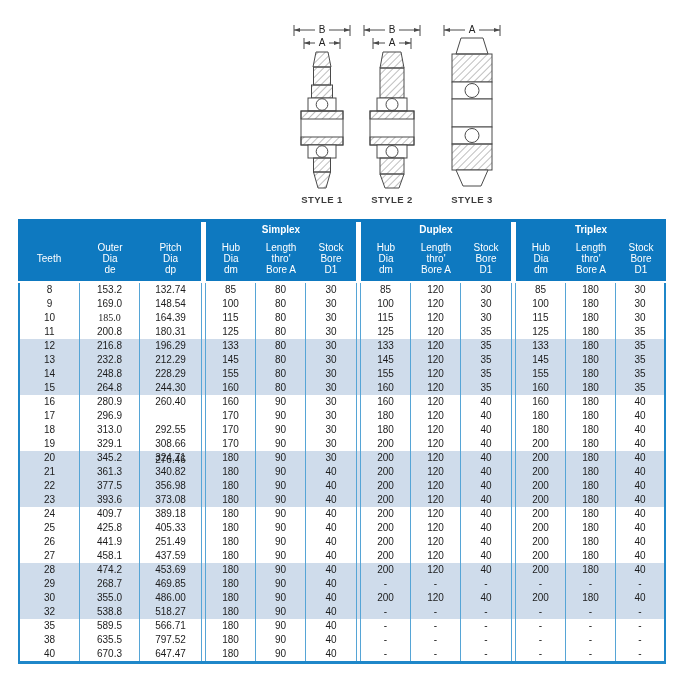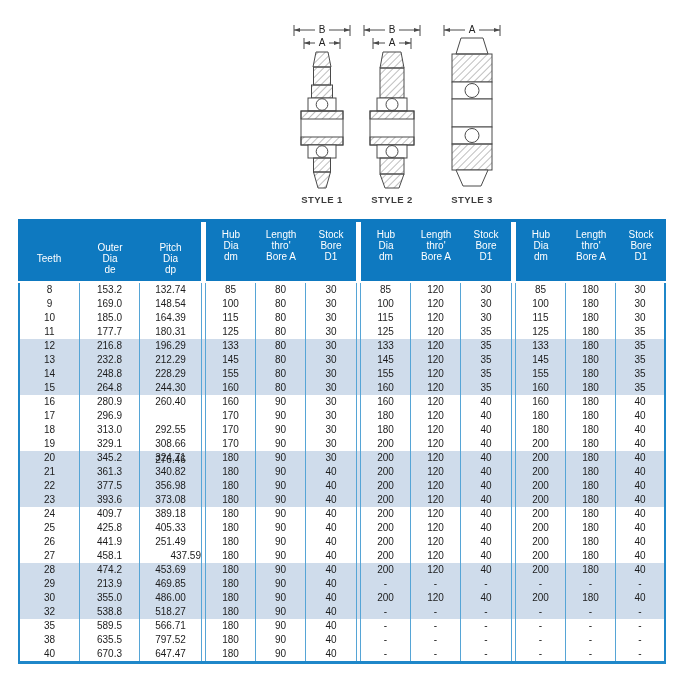--- a/index.html
+++ b/index.html
@@ -162,36 +162,39 @@
         <div class="hblock" style="width: 183px;">
           <div class="htitle"></div>
           <div class="hlabels">
             <div class="hcol" style="width: 62px;">Teeth</div>
             <div class="hcol" style="width: 60px;">Outer<br>Dia<br>de</div>
             <div class="hcol" style="width: 61px;">Pitch<br>Dia<br>dp</div>
           </div>
         </div>
         <div class="hgap"></div>
         <div class="hblock" style="width: 150px;">
+          <div class="htitle">Simplex</div>
           <div class="hlabels">
             <div class="hcol" style="width: 50px;">Hub<br>Dia<br>dm</div>
             <div class="hcol" style="width: 50px;">Length<br>thro'<br>Bore A</div>
             <div class="hcol" style="width: 50px;">Stock<br>Bore<br>D1</div>
           </div>
         </div>
         <div class="hgap"></div>
         <div class="hblock" style="width: 150px;">
+          <div class="htitle">Duplex</div>
           <div class="hlabels">
             <div class="hcol" style="width: 50px;">Hub<br>Dia<br>dm</div>
             <div class="hcol" style="width: 50px;">Length<br>thro'<br>Bore A</div>
             <div class="hcol" style="width: 50px;">Stock<br>Bore<br>D1</div>
           </div>
         </div>
         <div class="hgap"></div>
         <div class="hblock" style="width: 150px;">
+          <div class="htitle">Triplex</div>
           <div class="hlabels">
             <div class="hcol" style="width: 50px;">Hub<br>Dia<br>dm</div>
             <div class="hcol" style="width: 50px;">Length<br>thro'<br>Bore A</div>
             <div class="hcol" style="width: 50px;">Stock<br>Bore<br>D1</div>
           </div>
         </div>
       </div>
     <div class="tbody" id="tbody">
         <div class="trow">
           <div class="bcell sep first" style="width: 62px;">8</div>
@@ -222,38 +225,38 @@
           <div class="bcell sep" style="width: 50px;">100</div>
           <div class="bcell sep" style="width: 50px;">120</div>
           <div class="bcell" style="width: 50px;">30</div>
           <div class="bgap"></div>
           <div class="bcell sep" style="width: 50px;">100</div>
           <div class="bcell sep" style="width: 50px;">180</div>
           <div class="bcell last" style="width: 50px;">30</div>
         </div>
         <div class="trow">
           <div class="bcell sep first" style="width: 62px;">10</div>
-          <div class="bcell sep" style="width: 60px;">185.0</div>
+          <div class="bcell sep" style="width: 60px; font-family: Liberation Serif, serif;">185.0</div>
           <div class="bcell" style="width: 61px;">164.39</div>
           <div class="bgap"></div>
           <div class="bcell sep" style="width: 50px;">115</div>
           <div class="bcell sep" style="width: 50px;">80</div>
           <div class="bcell" style="width: 50px;">30</div>
           <div class="bgap"></div>
           <div class="bcell sep" style="width: 50px;">115</div>
           <div class="bcell sep" style="width: 50px;">120</div>
           <div class="bcell" style="width: 50px;">30</div>
           <div class="bgap"></div>
           <div class="bcell sep" style="width: 50px;">115</div>
           <div class="bcell sep" style="width: 50px;">180</div>
           <div class="bcell last" style="width: 50px;">30</div>
         </div>
         <div class="trow">
           <div class="bcell sep first" style="width: 62px;">11</div>
-          <div class="bcell sep" style="width: 60px;">177.7</div>
+          <div class="bcell sep" style="width: 60px;">200.8</div>
           <div class="bcell" style="width: 61px;">180.31</div>
           <div class="bgap"></div>
           <div class="bcell sep" style="width: 50px;">125</div>
           <div class="bcell sep" style="width: 50px;">80</div>
           <div class="bcell" style="width: 50px;">30</div>
           <div class="bgap"></div>
           <div class="bcell sep" style="width: 50px;">125</div>
           <div class="bcell sep" style="width: 50px;">120</div>
           <div class="bcell" style="width: 50px;">35</div>
           <div class="bgap"></div>
@@ -512,21 +515,21 @@
           <div class="bcell sep" style="width: 50px;">120</div>
           <div class="bcell" style="width: 50px;">40</div>
           <div class="bgap"></div>
           <div class="bcell sep" style="width: 50px;">200</div>
           <div class="bcell sep" style="width: 50px;">180</div>
           <div class="bcell last" style="width: 50px;">40</div>
         </div>
         <div class="trow">
           <div class="bcell sep first" style="width: 62px;">27</div>
           <div class="bcell sep" style="width: 60px;">458.1</div>
-          <div class="bcell" style="width: 61px; text-align: right;">437.59</div>
+          <div class="bcell" style="width: 61px;">437.59</div>
           <div class="bgap"></div>
           <div class="bcell sep" style="width: 50px;">180</div>
           <div class="bcell sep" style="width: 50px;">90</div>
           <div class="bcell" style="width: 50px;">40</div>
           <div class="bgap"></div>
           <div class="bcell sep" style="width: 50px;">200</div>
           <div class="bcell sep" style="width: 50px;">120</div>
           <div class="bcell" style="width: 50px;">40</div>
           <div class="bgap"></div>
           <div class="bcell sep" style="width: 50px;">200</div>
@@ -545,21 +548,21 @@
           <div class="bcell sep" style="width: 50px;">200</div>
           <div class="bcell sep" style="width: 50px;">120</div>
           <div class="bcell" style="width: 50px;">40</div>
           <div class="bgap"></div>
           <div class="bcell sep" style="width: 50px;">200</div>
           <div class="bcell sep" style="width: 50px;">180</div>
           <div class="bcell last" style="width: 50px;">40</div>
         </div>
         <div class="trow shade">
           <div class="bcell sep first" style="width: 62px;">29</div>
-          <div class="bcell sep" style="width: 60px;">213.9</div>
+          <div class="bcell sep" style="width: 60px;">268.7</div>
           <div class="bcell" style="width: 61px;">469.85</div>
           <div class="bgap"></div>
           <div class="bcell sep" style="width: 50px;">180</div>
           <div class="bcell sep" style="width: 50px;">90</div>
           <div class="bcell" style="width: 50px;">40</div>
           <div class="bgap"></div>
           <div class="bcell sep" style="width: 50px;">-</div>
           <div class="bcell sep" style="width: 50px;">-</div>
           <div class="bcell" style="width: 50px;">-</div>
           <div class="bgap"></div>

